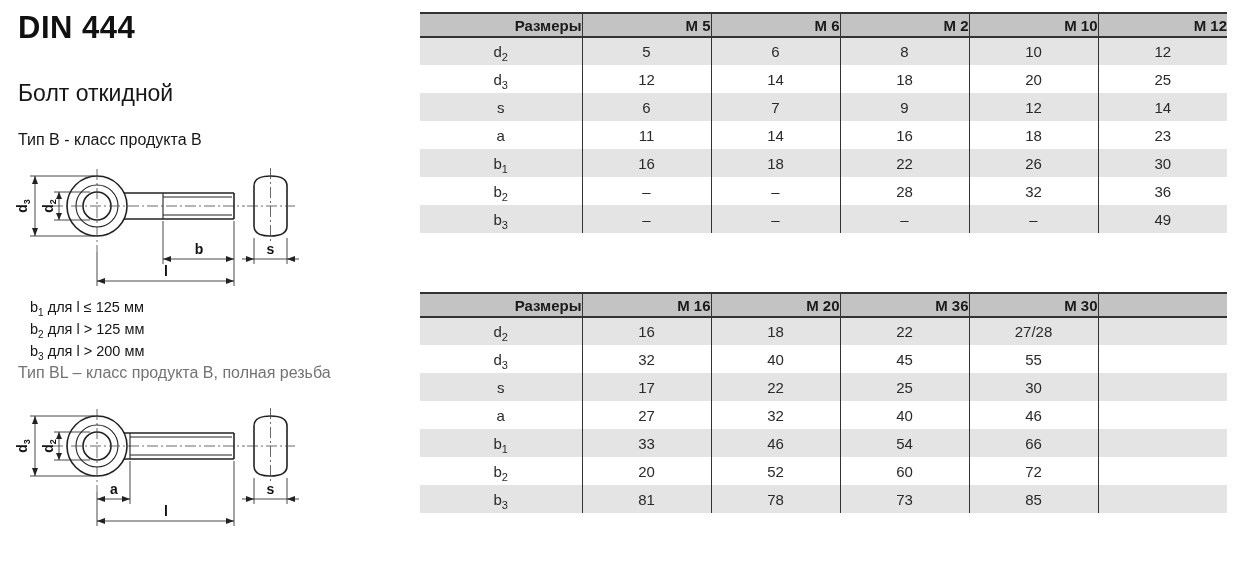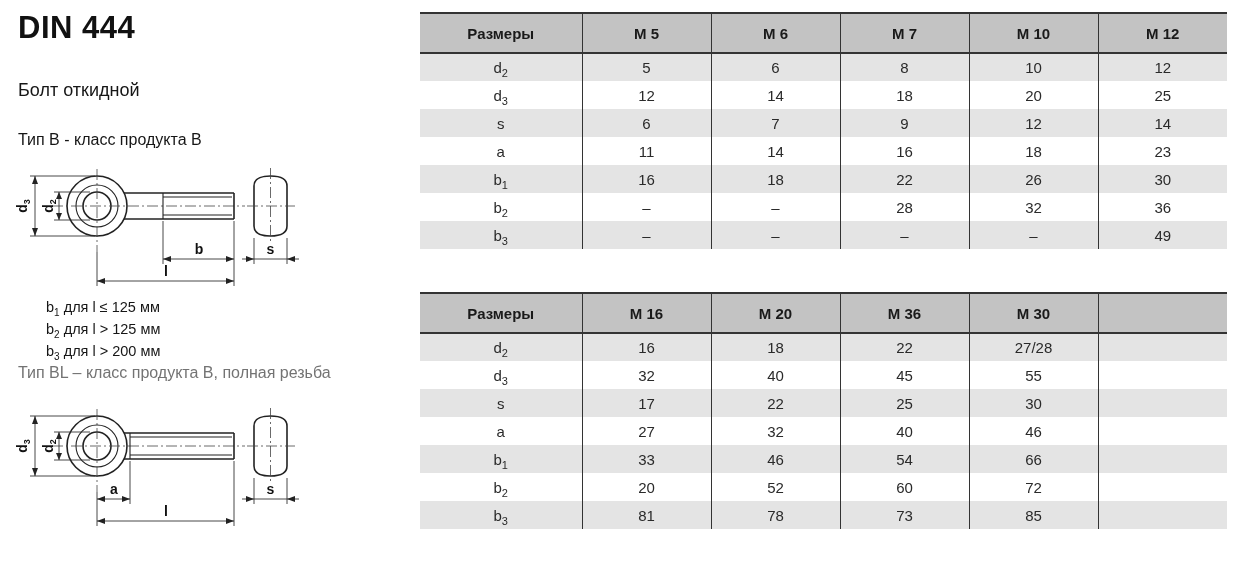--- a/index.html
+++ b/index.html
@@ -13,33 +13,33 @@
     overflow: hidden;
   }
 
   
   .doc-title {
     position: absolute; left: 18px; top: 10px;
     font-size: 31px; font-weight: 700; letter-spacing: 0.5px; color: #111;
   }
   .doc-subtitle {
     position: absolute; left: 18px; top: 80px;
-    font-size: 18px; color: #161616;
+    font-size: 23px; color: #161616;
   }
   .type-label-b {
     position: absolute; left: 18px; top: 131px;
     font-size: 16px; color: #161616; text-align: right;
   }
   .type-label-bl {
     position: absolute; left: 18px; top: 364px;
     font-size: 16px; color: #737373;
   }
   .notes {
     position: absolute; left: 30px; top: 296px;
-    font-size: 14.5px; line-height: 22px; color: #161616; margin-left: 16px;
+    font-size: 14.5px; line-height: 22px; color: #161616;
   }
   .notes sub { font-size: 10px; }
   sub { line-height: 0; }
 
   .drawing { position: absolute; left: 2px; }
   #drawing-b  { top: 156px; }
   #drawing-bl { top: 396px; }
 
   
   :root {
@@ -54,22 +54,22 @@
     table-layout: fixed;
     font-size: 15px;
   }
   #table-small { top: 12px; }
   #table-large { top: 292px; }
   .dim-table th {
     background: var(--header-bg);
     border-top: 2px solid var(--tbl-border);
     border-bottom: 2px solid var(--tbl-border);
     font-weight: 700;
-    height: 40px;
-    text-align: center;
+    height: 24px;
+    text-align: right;
     color: #1a1a1a;
   }
   .dim-table td {
     height: 28px;
     text-align: center;
     color: #2a2a2a;
   }
   .dim-table th + th, .dim-table td + td {
     border-left: 1px solid var(--tbl-border);
   }
@@ -233,21 +233,21 @@
         <col style="width: 129px;">
         <col style="width: 129px;">
         <col style="width: 129px;">
         <col style="width: 129px;">
       </colgroup>
       <thead>
         <tr>
           <th>Размеры</th>
           <th>M 5</th>
           <th>M 6</th>
-          <th>M 7</th>
+          <th>M 2</th>
           <th>M 10</th>
           <th>M 12</th>
         </tr>
       </thead>
       <tbody>
         <tr>
           <td><span>d</span><sub>2</sub></td>
           <td>5</td>
           <td>6</td>
           <td>8</td>

